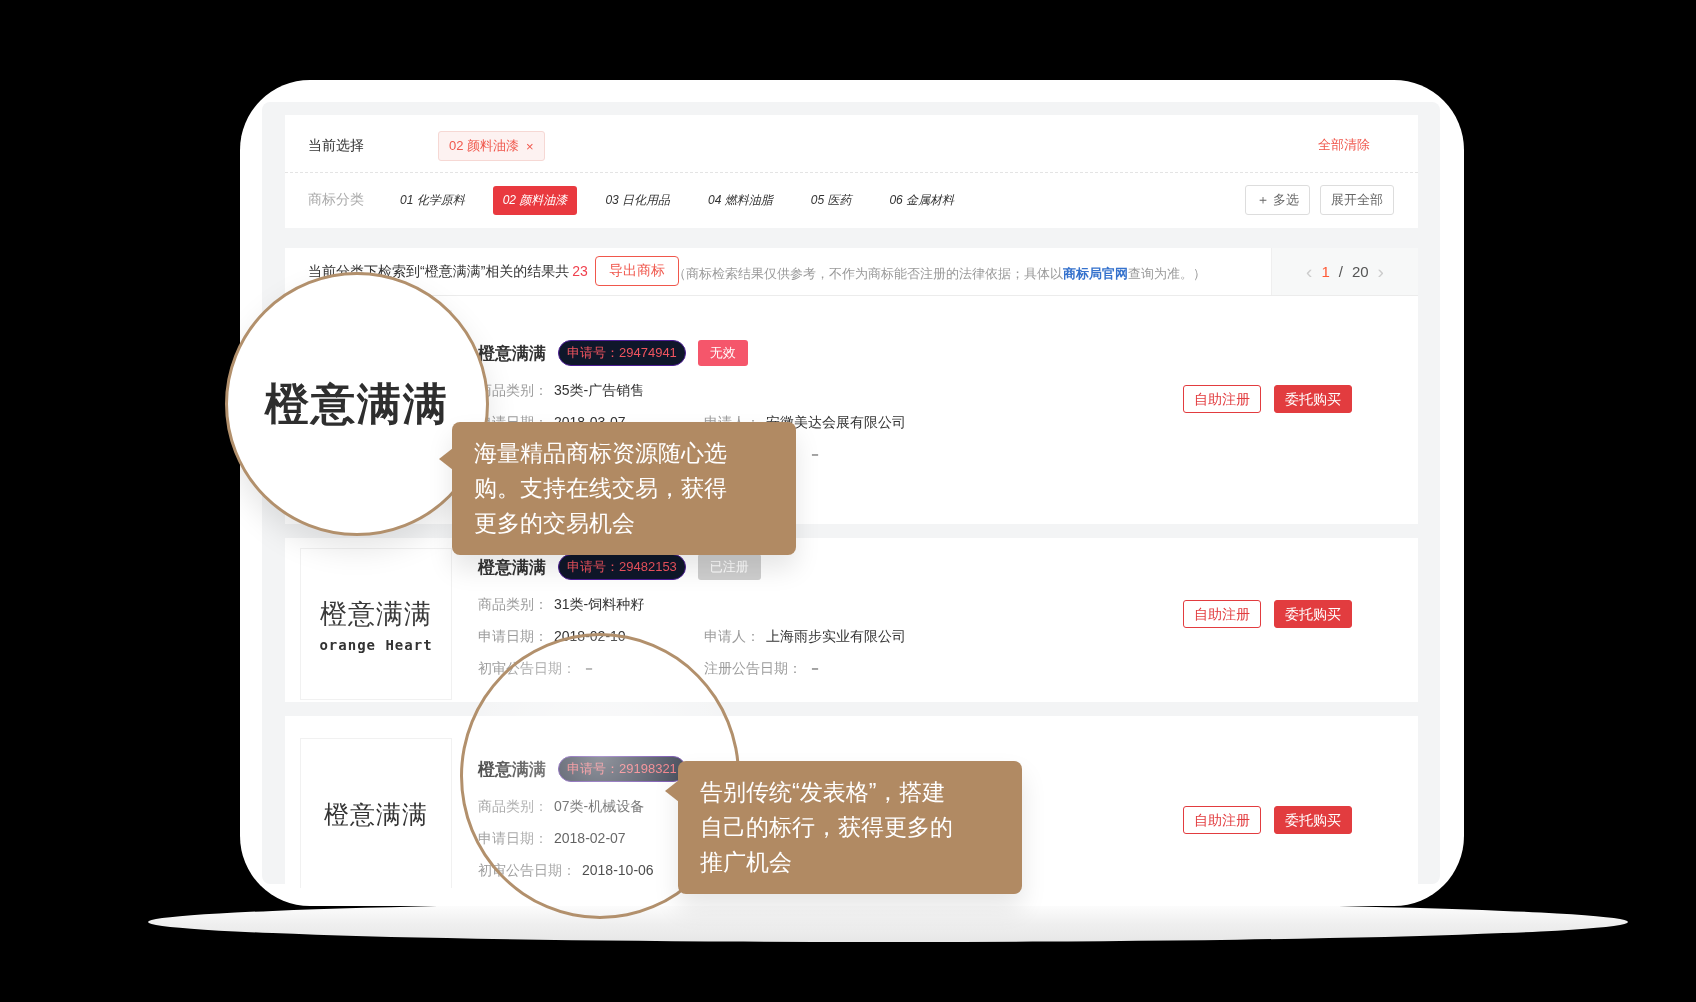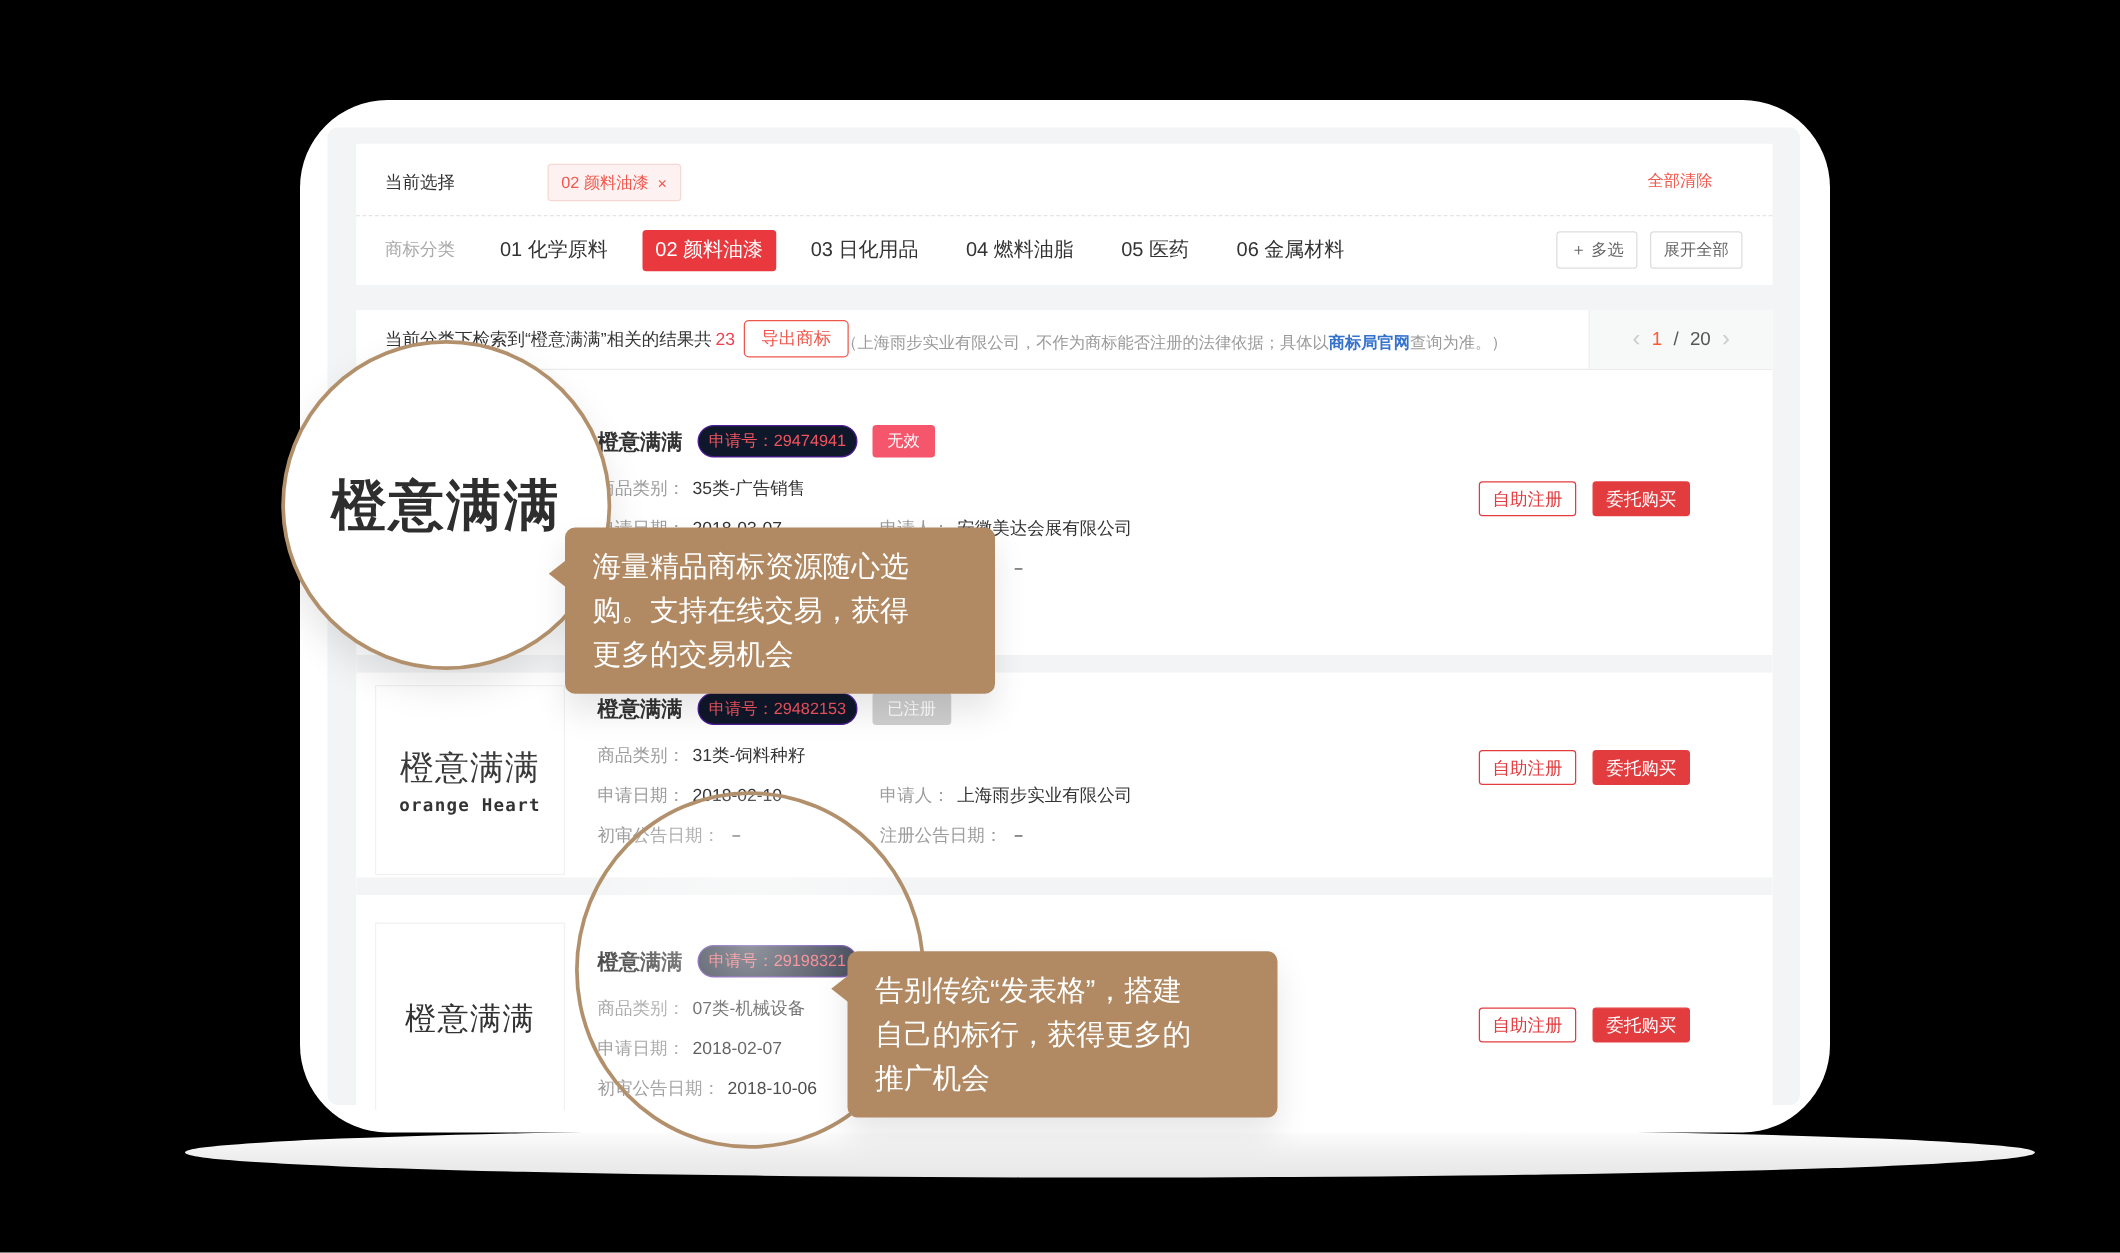--- a/index.html
+++ b/index.html
@@ -16,21 +16,21 @@
   .top-card{position:absolute;left:45px;top:35px;width:1133px;height:113px;background:#fff;}
   .row-a{position:absolute;left:23px;top:16px;right:24px;height:30px;display:flex;align-items:center;gap:36px;}
   .cur-label{font-size:14px;color:#333;}
   .sel-tag{margin-left:38px;display:flex;align-items:center;gap:7px;padding:5px 10px;background:#fdf2f1;
            border:1px solid #f6d8d4;border-radius:3px;color:#f0574c;font-size:13px;cursor:pointer;}
   .sel-tag .x{font-size:13px;}
   .clear-all{position:absolute;right:24px;top:5px;color:#f0574c;font-size:13px;cursor:pointer;}
   .dashed{position:absolute;left:0;right:0;top:57px;border-top:1px dashed #e4e4e4;}
   .row-b{position:absolute;left:23px;right:24px;top:68px;height:34px;display:flex;align-items:center;}
   .cat-label{color:#aaa;font-size:14px;margin-right:26px;}
-  .cat-item{font-size:16px;color:#333;padding:6px 10px;margin-right:18px;border-radius:3px;cursor:pointer;white-space:nowrap;}
+  .cat-item{font-size:12px;color:#333;padding:6px 10px;margin-right:18px;border-radius:3px;cursor:pointer;white-space:nowrap;font-style:italic;}
   .cat-item.active{background:#e9393f;color:#fff;}
   .row-b .spacer{flex:1;}
   .mini-btn{border:1px solid #ddd;background:#fff;color:#666;font-size:13px;padding:5px 10px;border-radius:3px;
             margin-left:10px;cursor:pointer;white-space:nowrap;}
 
   
   .results-card{position:absolute;left:45px;top:168px;width:1133px;height:640px;background:#fff;overflow:hidden;}
   .res-header{position:absolute;left:0;top:0;right:0;height:47px;border-bottom:1px solid #ececec;}
   .res-text{position:absolute;left:23px;top:15px;font-size:14px;color:#333;white-space:nowrap;}
   .res-count{color:#f0414e;margin:0 3px;}
@@ -132,21 +132,21 @@
     </div>
 
     <div class="results-card">
       <div class="res-header">
         <div class="res-text">
           <span>当前分类下检索到“橙意满满”相关的结果共</span><span class="res-count">23</span>
           <span>个</span>
         </div>
         <span class="export-btn">导出商标</span>
         <div class="disclaimer">
-          <span>（上海雨步实业有限公司，不作为商标能否注册的法律依据；具体以</span><span class="disc-link">商标局官网</span><span>查询为准。）</span>
+          <span>（商标检索结果仅供参考，不作为商标能否注册的法律依据；具体以</span><span class="disc-link">商标局官网</span><span>查询为准。）</span>
         </div>
         <div class="pagination">
           <span class="pg-arrow">‹</span>
           <span class="pg-cur">1</span>
           <span>/</span>
           <span>20</span>
           <span class="pg-arrow">›</span>
         </div>
       </div>
 

